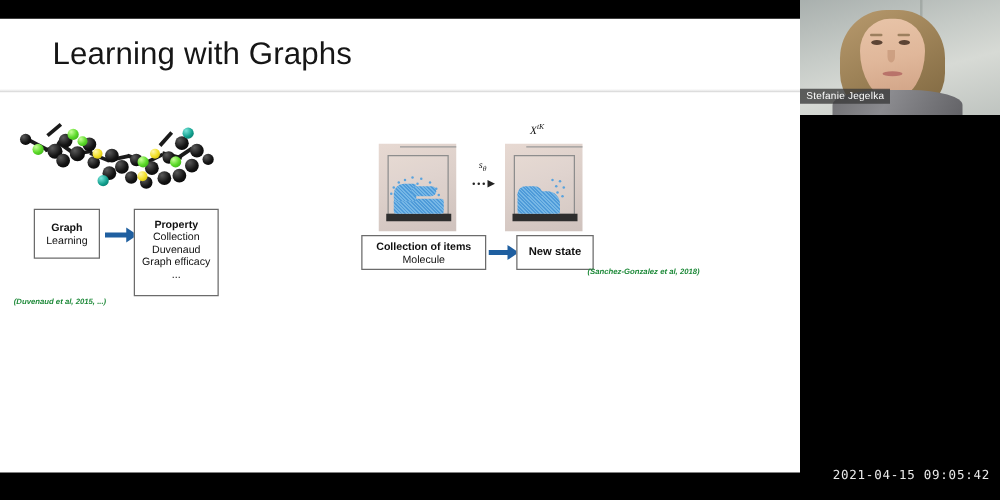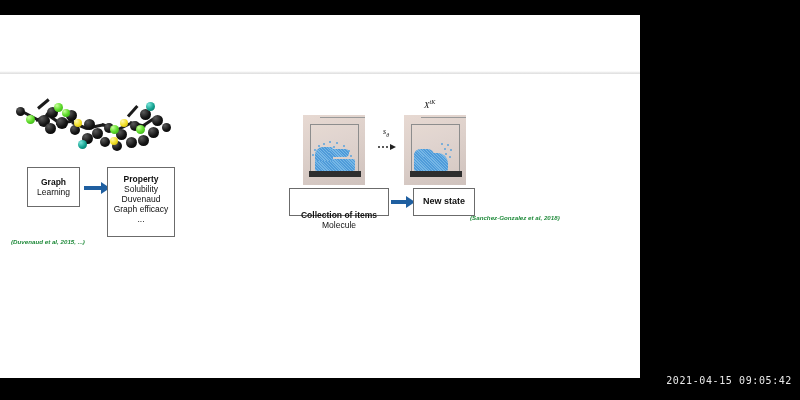--- a/index.html
+++ b/index.html
@@ -276,21 +276,21 @@
     border-top: 3px solid transparent;
     border-bottom: 3px solid transparent;
     border-left: 6px solid #222;
   }
 
   #box-collection {
     left: 289px;
     top: 173px;
     width: 100px;
     height: 28px;
-    padding-top: 21px;
+    padding-top: 3px;
     font-size: 8.5px;
   }
   #arrow-collection-state {
     left: 391px;
     top: 185px;
     width: 16px;
   }
   #box-newstate {
     left: 413px;
     top: 173px;
@@ -432,20 +432,21 @@
   }
 </style>
 </head>
 <body>
 
 <div id="screen">
 
   <div id="slide-pane">
     <div id="slide">
 
+      <div id="slide-title">Learning with Graphs</div>
       <div id="title-rule"></div>
 
       <div id="molecule">
 
         <div class="bond" style="left:12px;  top:18px; width:16px; transform:rotate(28deg);"></div>
         <div class="bond" style="left:24px;  top:26px; width:14px; transform:rotate(-22deg);"></div>
         <div class="bond" style="left:34px;  top:19px; width:16px; transform:rotate(35deg);"></div>
         <div class="bond" style="left:44px;  top:29px; width:18px; transform:rotate(-8deg);"></div>
         <div class="bond" style="left:60px;  top:28px; width:16px; transform:rotate(22deg);"></div>
         <div class="bond" style="left:74px;  top:34px; width:18px; transform:rotate(-12deg);"></div>
@@ -494,21 +495,21 @@
 
       <div class="box" id="box-graph">
         <div class="strong">Graph</div>
         <div>Learning</div>
       </div>
 
       <div class="arrow" id="arrow-graph-property"></div>
 
       <div class="box" id="box-property">
         <div class="strong">Property</div>
-        <div>Solubility</div>
+        <div>Collection</div>
         <div>Duvenaud</div>
         <div>Graph efficacy</div>
         <div>...</div>
       </div>
 
       <div class="cite" id="cite-duvenaud">(Duvenaud et al, 2015, ...)</div>
 
       <div id="sim-label">
         <span>X</span><sup>tK</sup>
       </div>
@@ -569,16 +570,32 @@
       <div class="box" id="box-newstate">
         <div class="strong">New state</div>
       </div>
 
       <div class="cite" id="cite-sanchez">(Sanchez-Gonzalez et al, 2018)</div>
 
     </div>
   </div>
 
   <div id="video-pane">
+    <div id="video-frame">
+      <div id="video-bg"></div>
+      <div id="wall-edge"></div>
+      <div id="person">
+        <div id="hair-back"></div>
+        <div id="face"></div>
+        <div class="brow" id="brow-l"></div>
+        <div class="brow" id="brow-r"></div>
+        <div class="eye" id="eye-l"></div>
+        <div class="eye" id="eye-r"></div>
+        <div id="nose"></div>
+        <div id="mouth"></div>
+        <div id="shoulders"></div>
+      </div>
+      <div id="name-tag">Stefanie Jegelka</div>
+    </div>
     <div id="video-timestamp">2021-04-15 09:05:42</div>
   </div>
 
 </div>
 
 </body></html>

